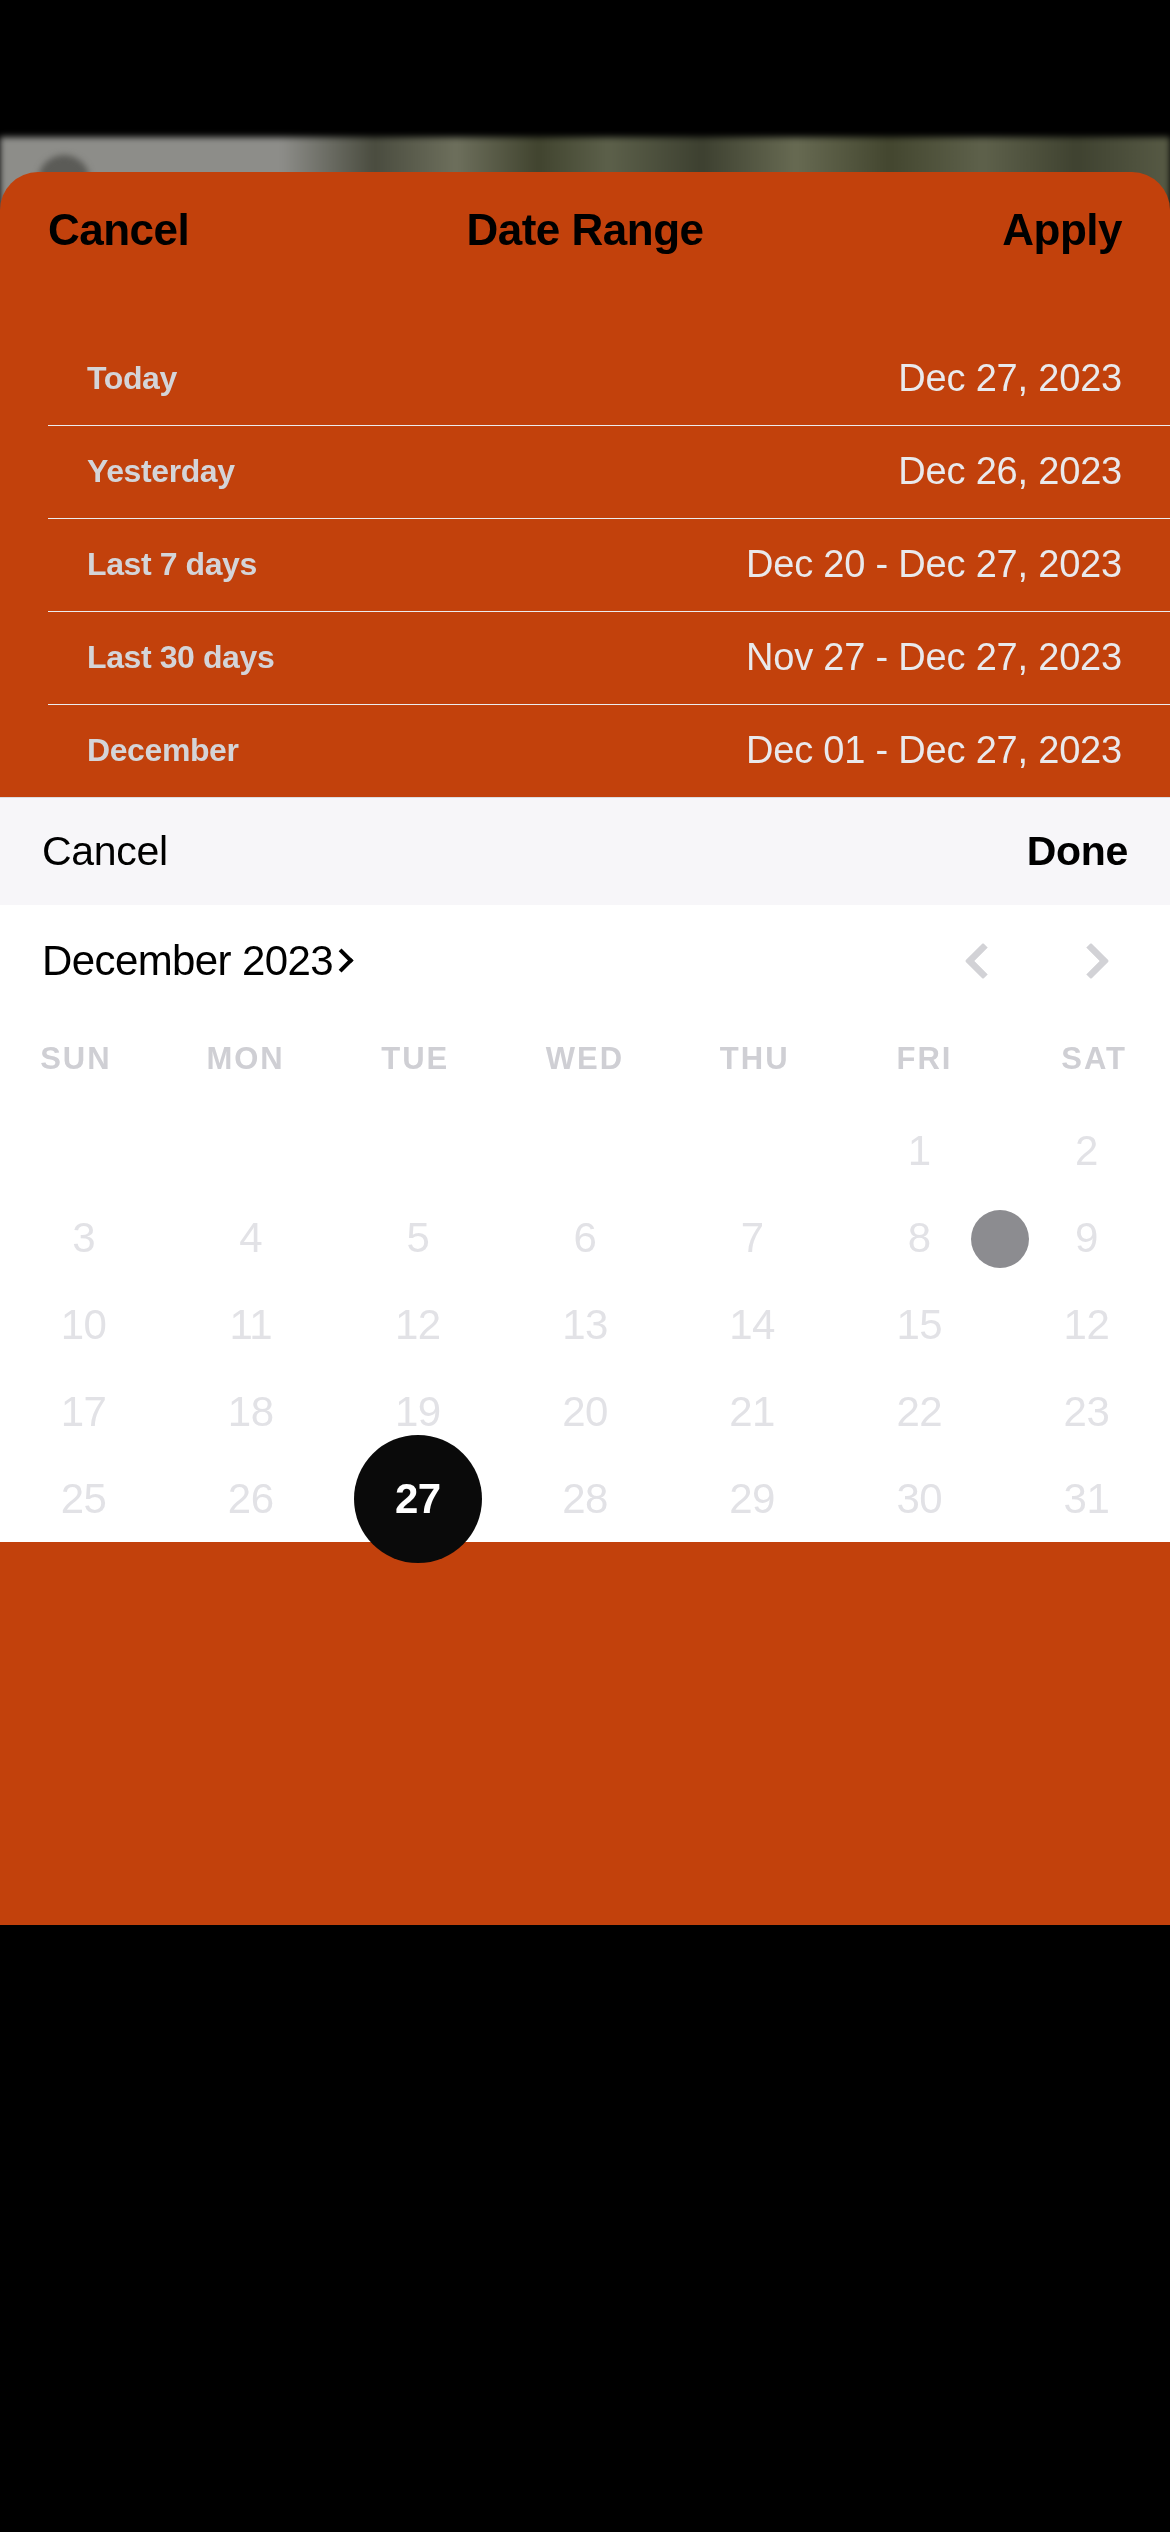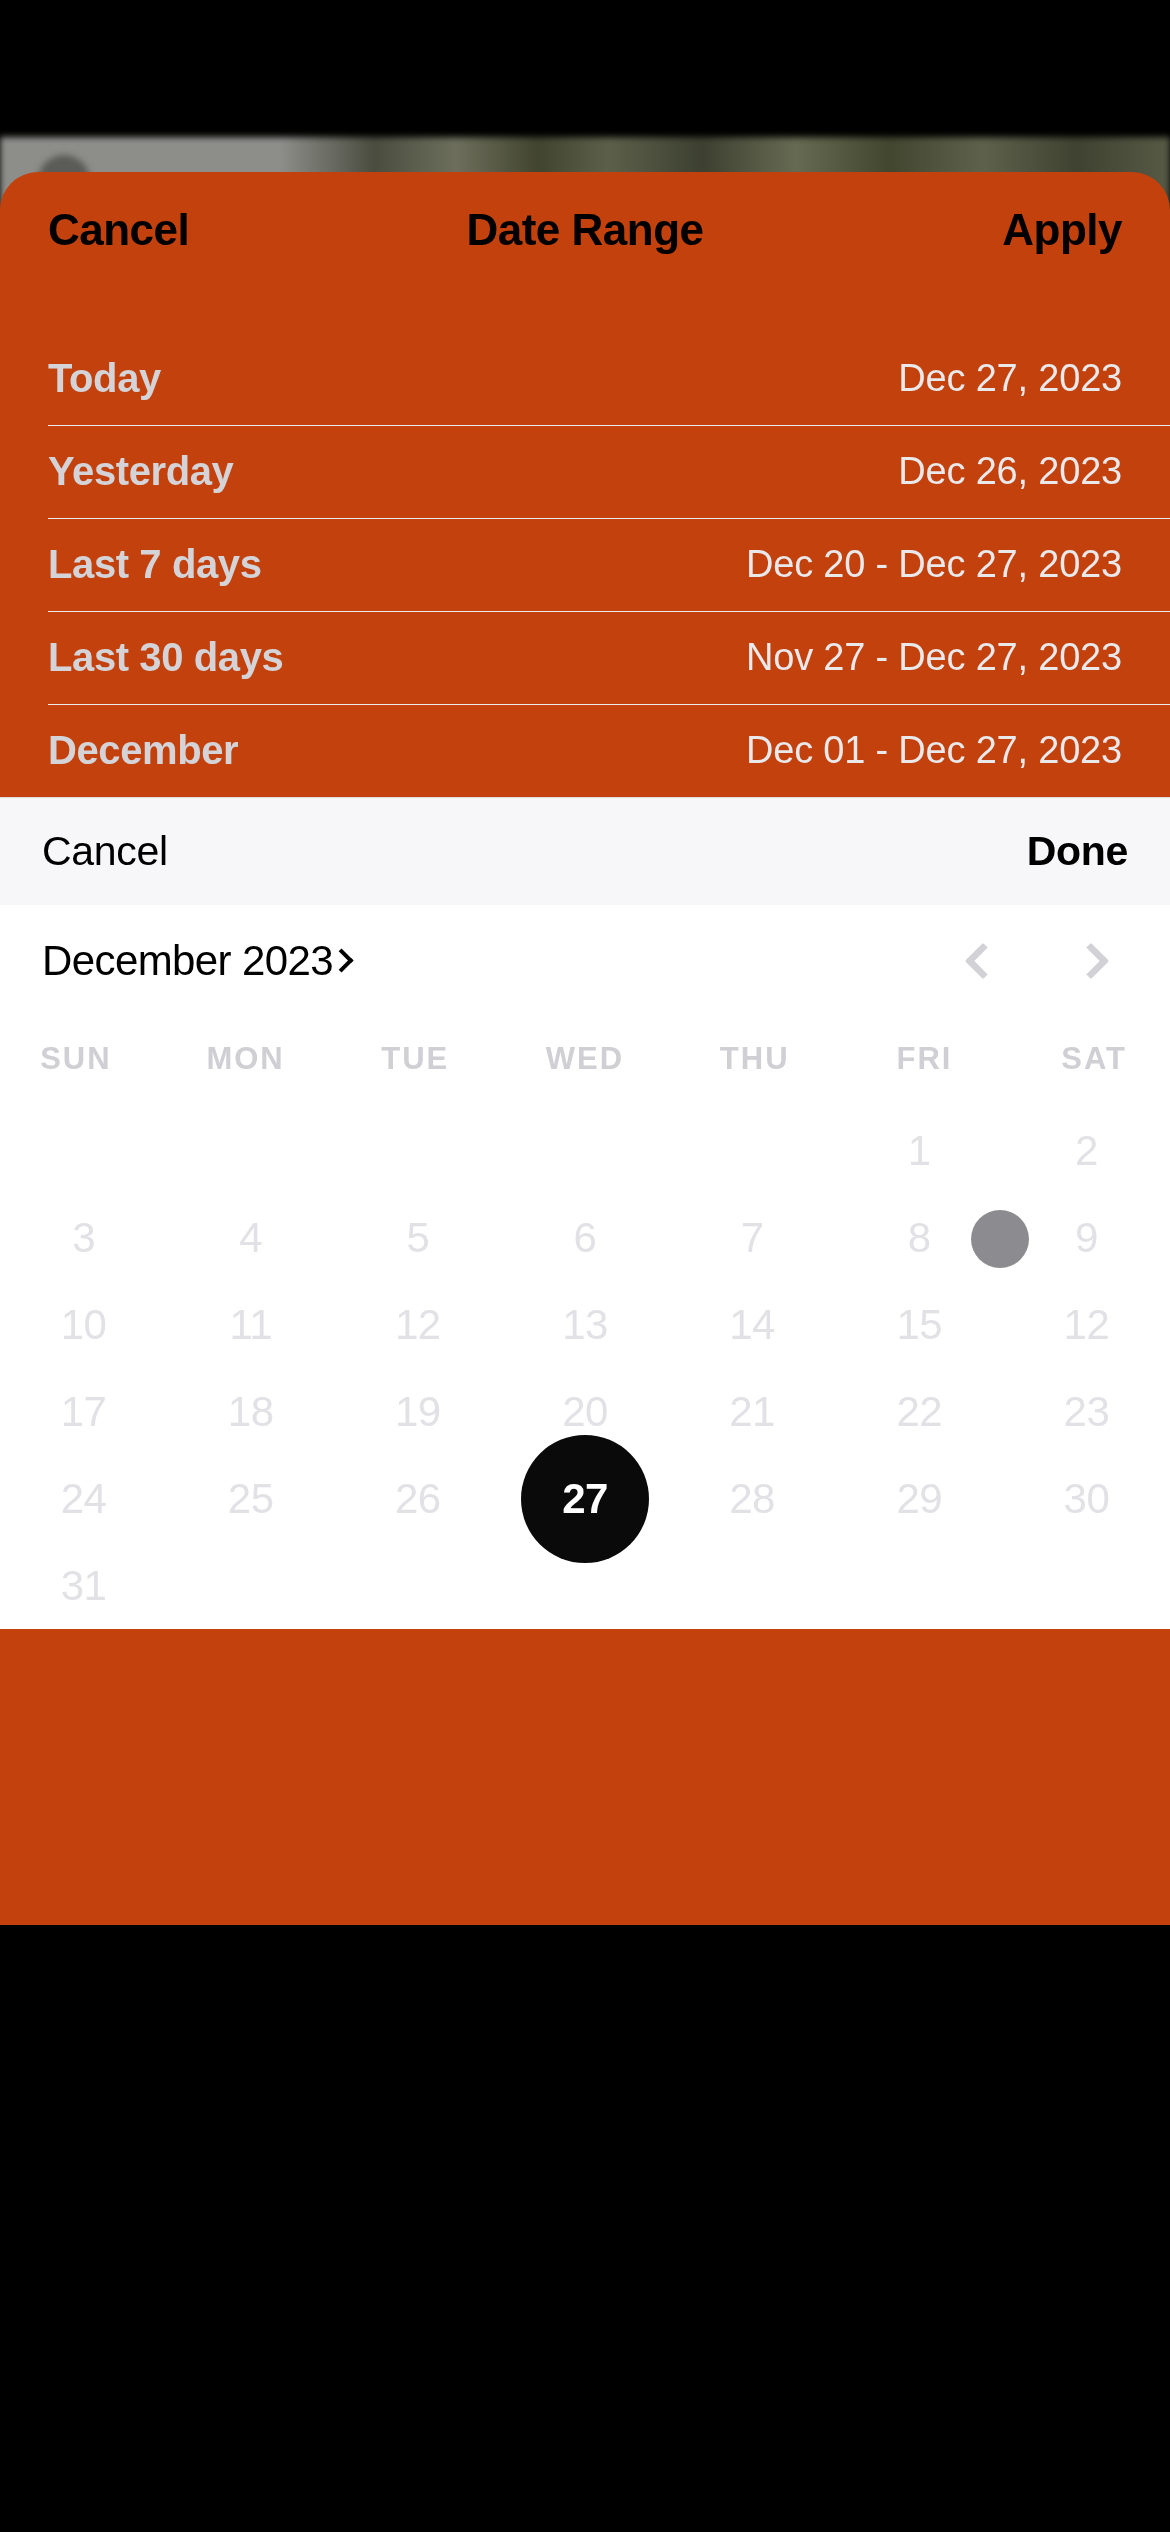--- a/index.html
+++ b/index.html
@@ -84,25 +84,26 @@
     padding:0 48px;
   }
   .preset-row + .preset-row::before {
     content:"";
     position:absolute;
     left:48px; right:0; top:0;
     height:1px;
     background:#ececef;
   }
   .preset-label {
-    font-size:40px;
+    font-size:32px;
     font-weight:700;
     color:#d4d4d8;
     letter-spacing:-0.4px;
     white-space:nowrap;
+    margin-left:39px;
   }
   .preset-value {
     margin-left:auto;
     font-size:38px;
     font-weight:400;
     color:#e9e9ec;
     letter-spacing:-0.2px;
     white-space:nowrap;
   }
 
@@ -369,23 +370,20 @@
           <div class="day">
             <span>21</span>
           </div>
           <div class="day">
             <span>22</span>
           </div>
           <div class="day">
             <span>23</span>
           </div>
           <div class="day">
-            <span>24</span>
-          </div>
-          <div class="day">
             <span>25</span>
           </div>
           <div class="day">
             <span>26</span>
           </div>
           <div class="day selected">
             <span>27</span>
           </div>
           <div class="day">
             <span>28</span>

